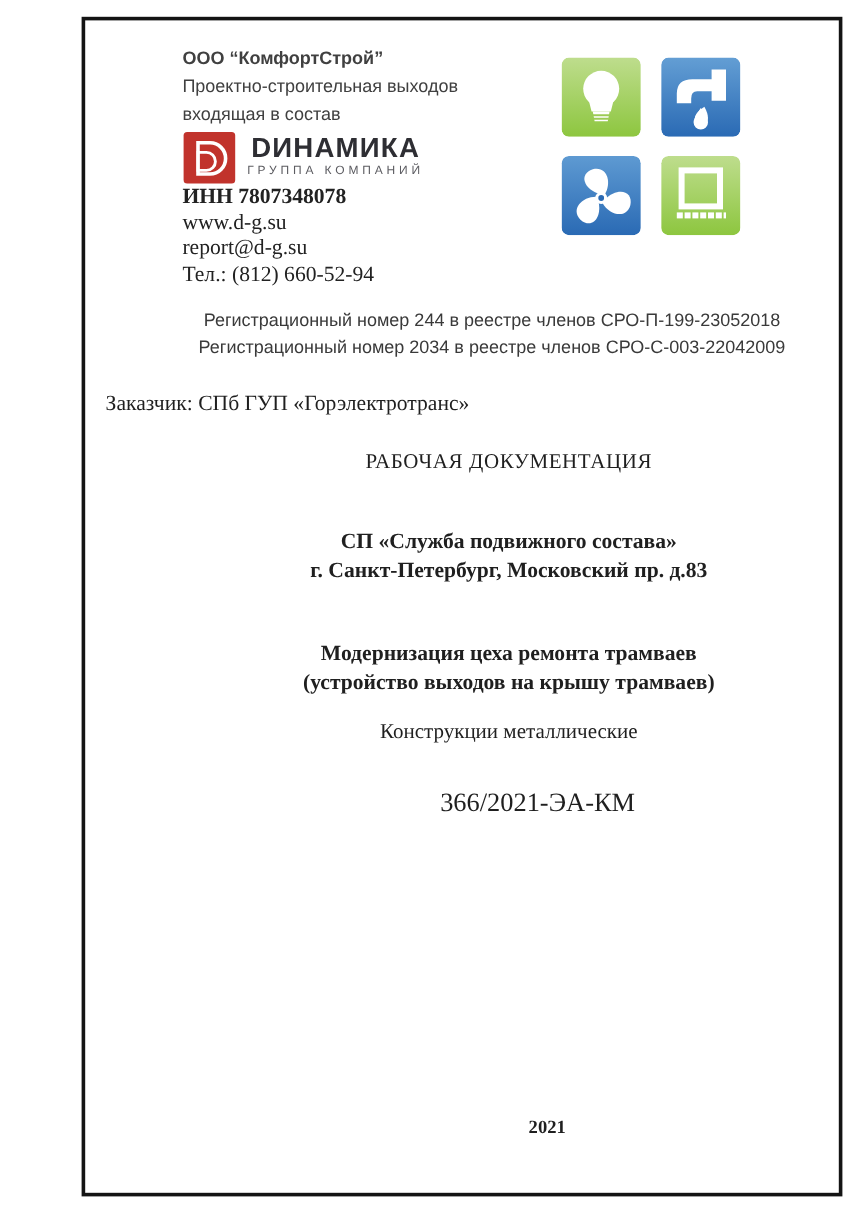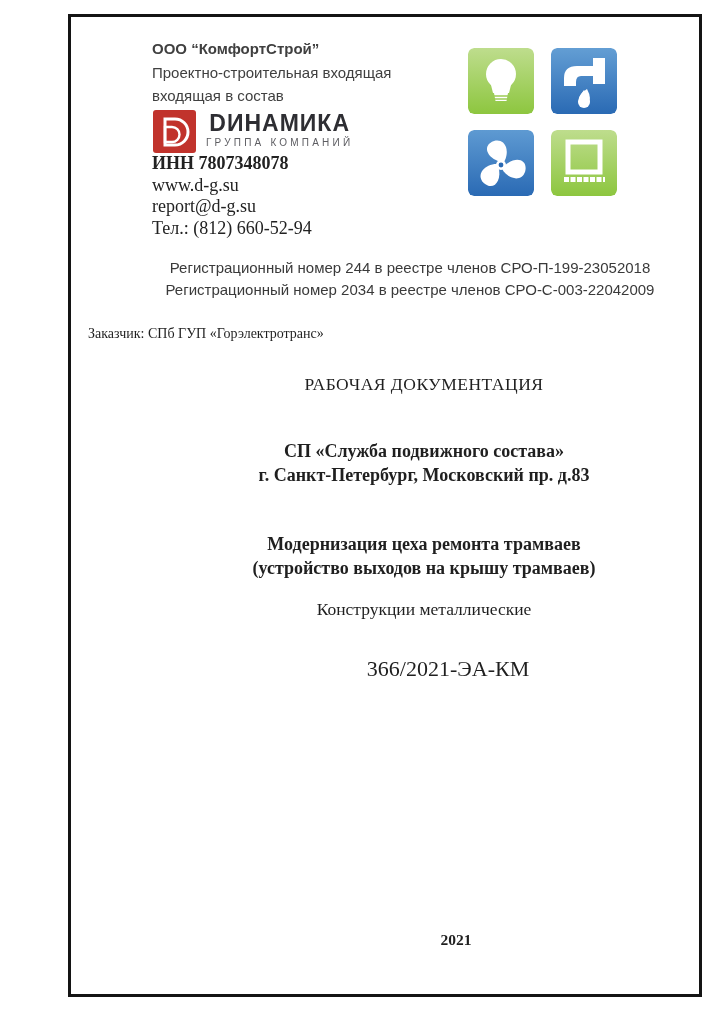--- a/index.html
+++ b/index.html
@@ -32,36 +32,36 @@
     position:absolute;left:468px;top:48px;display:grid;
     grid-template-columns:66px 66px;grid-auto-rows:66px;column-gap:17px;row-gap:16px;
   }
   .tile{width:66px;height:66px;border-radius:6px;}
   
   .reg{
     position:absolute;left:68px;top:257px;width:684px;text-align:center;
     font-family:"Liberation Sans", sans-serif;font-size:15px;color:#3a3a3a;line-height:22px;
   }
   
-  .customer{position:absolute;left:88px;top:326px;font-size:14px;}
+  .customer{position:absolute;left:88px;top:326px;font-size:18px;}
   .ctr{position:absolute;left:68px;width:712px;text-align:center;}
   .doctype{top:374px;font-size:17.5px;letter-spacing:.5px;}
   .objblock{top:439px;font-size:18px;font-weight:bold;line-height:24px;}
   .titleblock{top:532px;font-size:18px;font-weight:bold;line-height:24px;}
   .section{top:599px;font-size:17.5px;}
   .docnum{top:656px;font-size:22px;margin-left:24px;}
   .year{top:931px;font-size:15.5px;font-weight:bold;padding-left:32px;}
 </style>
 </head>
 <body>
 
 <div class="frame"></div>
 
 <div class="hdr hdr-name">ООО “КомфортСтрой”</div>
-<div class="hdr hdr-desc">Проектно-строительная входящая</div>
+<div class="hdr hdr-desc">Проектно-строительная выходов</div>
 <div class="hdr hdr-member">входящая в состав</div>
 
 <div class="logo-box">
   <svg width="34" height="34" viewBox="0 0 34 34">
     <path d="M7 4 h10 a13 13 0 0 1 0 26 h-10 z" fill="none" stroke="#ffffff" stroke-width="3"></path>
     <path d="M7 12 h7 a7.5 7.5 0 0 1 0 15 h-7 z" fill="none" stroke="#ffffff" stroke-width="2.4"></path>
   </svg>
 </div>
 <div class="logo-text">
   <div class="logo-title">DИНАМИКА</div>

